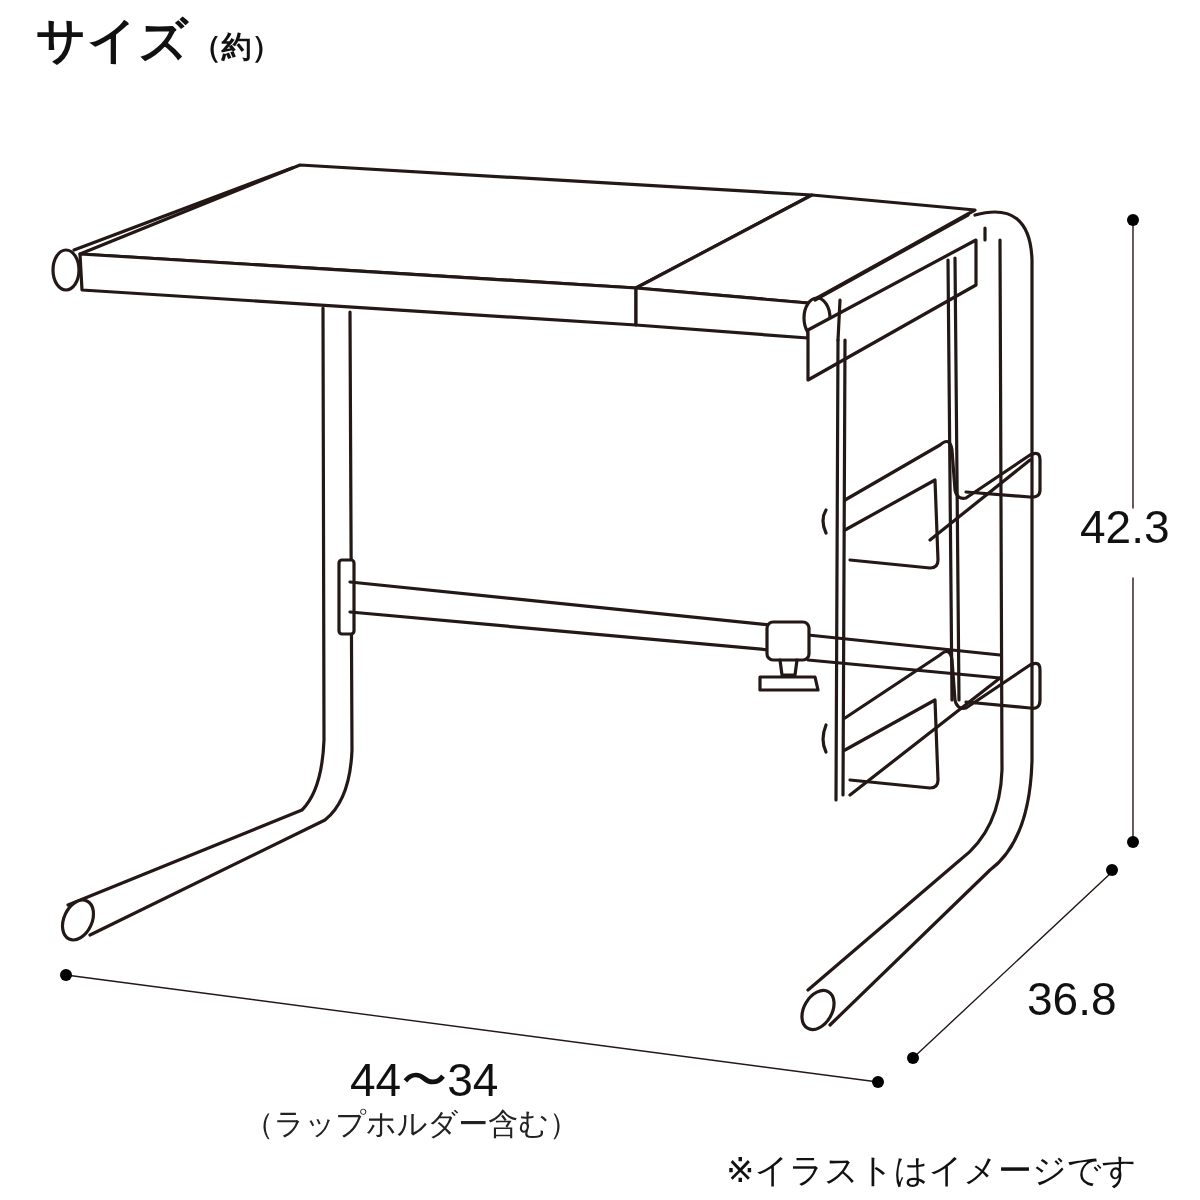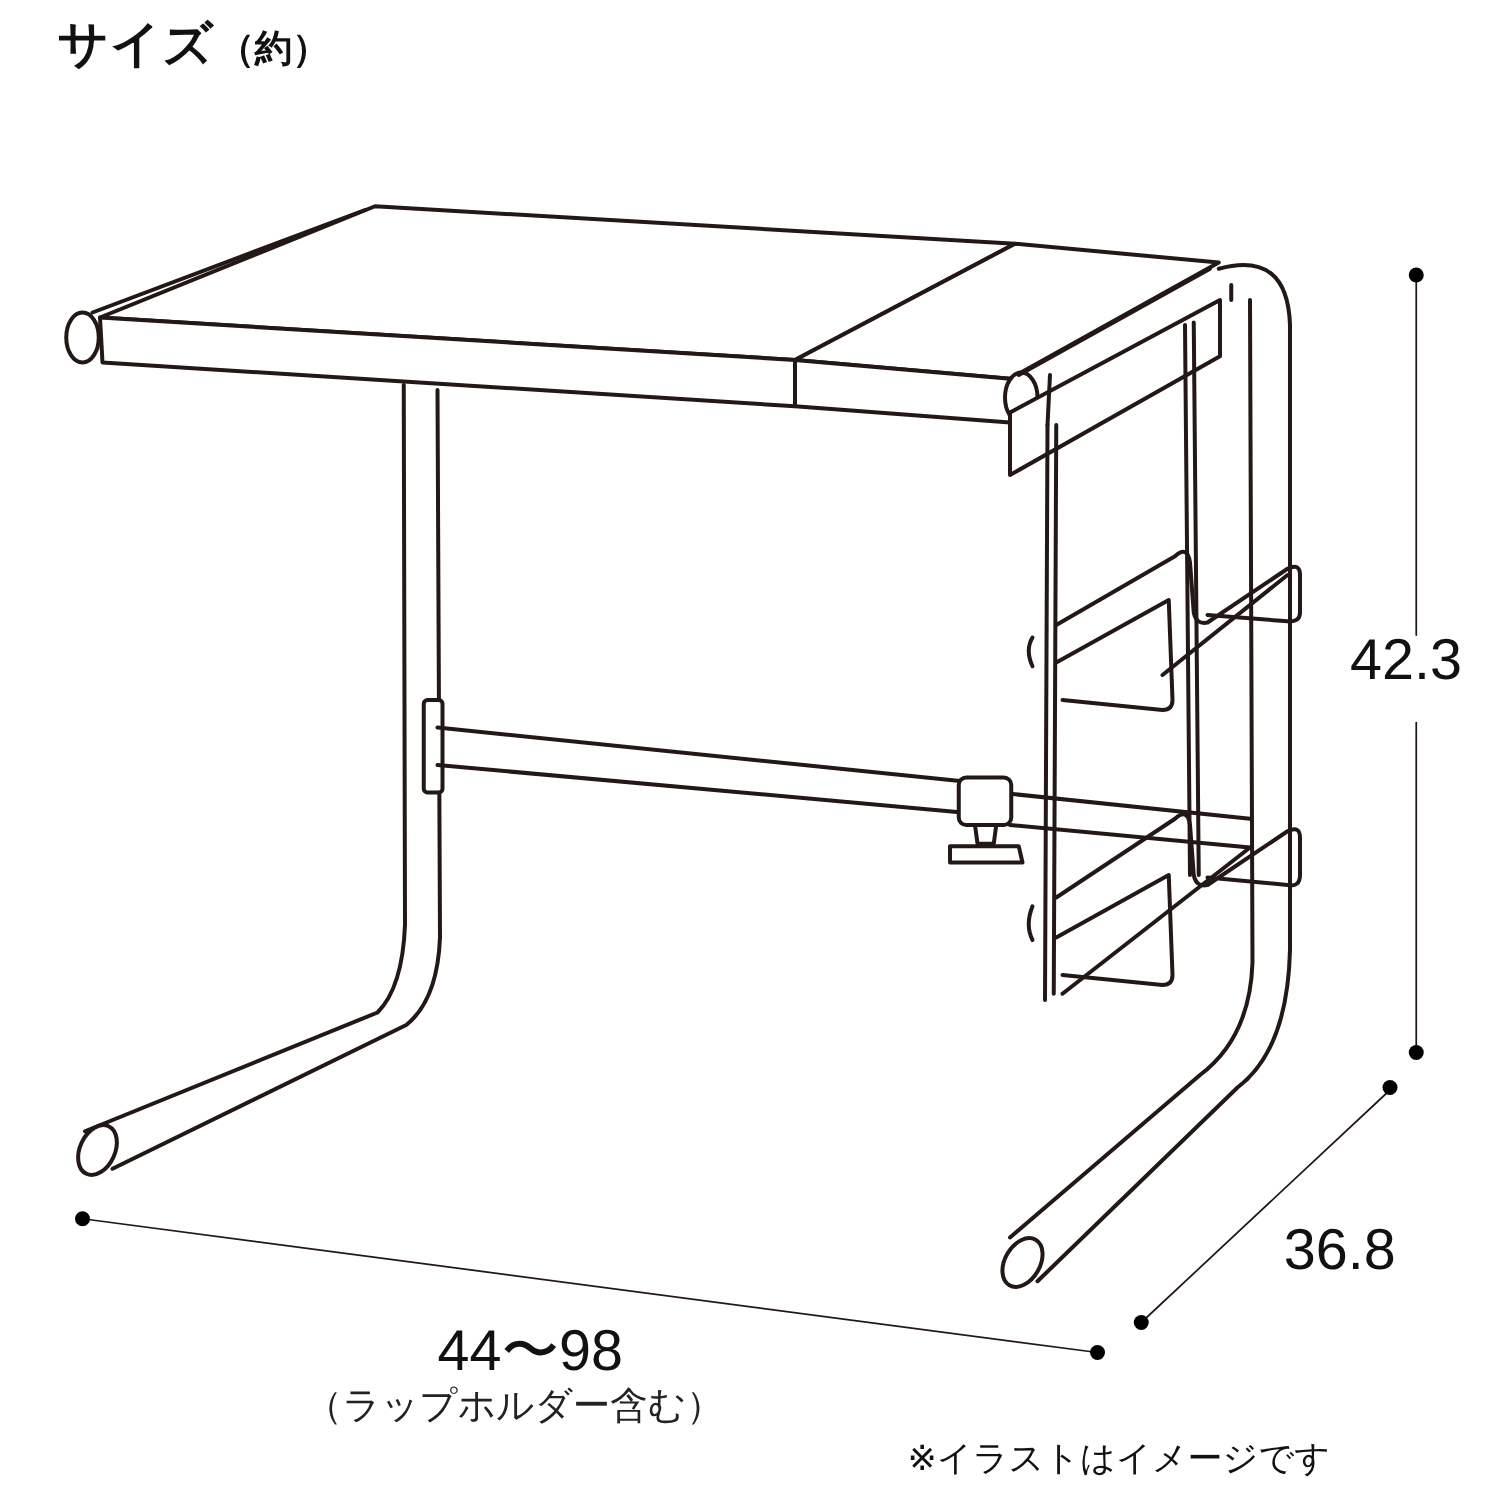--- a/index.html
+++ b/index.html
@@ -1,27 +1,27 @@
 <!DOCTYPE html>
 <html><head>
   <meta charset="utf-8">
   <style>
     html, body { margin: 0; padding: 0; background: #ffffff; }
     body { width: 1200px; height: 1200px; position: relative; overflow: hidden; font-family: "DejaVu Sans", sans-serif; color: #111; }
     .title { position: absolute; left: 36px; top: 8px; white-space: nowrap; display: flex; align-items: baseline; }
-    .title-main { font-size: 40px; font-weight: bold; letter-spacing: 1px; margin-left: 10px; }
+    .title-main { font-size: 49px; font-weight: bold; letter-spacing: 1px; }
     .title-approx { font-size: 30px; font-weight: bold; margin-left: 2px; }
     .title-unit { font-size: 30px; font-weight: bold; margin-left: 14px; }
     svg.drawing { position: absolute; left: 0; top: 0; }
     .dim { position: absolute; font-family: "Liberation Sans", sans-serif; font-size: 46px; color: #111; white-space: nowrap; }
     .dim-height { left: 1080px; top: 500px; }
     .dim-depth { left: 1027px; top: 972px; }
     .dim-width { left: 350px; top: 1050px; }
     .dim-width-note { position: absolute; left: 244px; top: 1104px; font-size: 30px; color: #222; white-space: nowrap; font-family: Liberation Serif, serif; }
-    .footnote { position: absolute; left: 726px; top: 1148px; font-size: 28px; color: #111; white-space: nowrap; font-family: "DejaVu Sans", sans-serif; }
+    .footnote { position: absolute; left: 726px; top: 1148px; font-size: 34px; color: #111; white-space: nowrap; font-family: "DejaVu Sans", sans-serif; }
   </style>
 </head>
 <body>
 
 <div class="title">
   <span class="title-main">サイズ</span>
   <span class="title-approx">（約）</span>
 </div>
 
 <svg class="drawing" width="1200" height="1200" viewBox="0 0 1200 1200" fill="none" stroke="#231815" stroke-width="3.2" stroke-linejoin="round" stroke-linecap="round">
@@ -99,15 +99,15 @@
     <circle cx="1133" cy="842" r="6"></circle>
     <circle cx="66" cy="975" r="6"></circle>
     <circle cx="878" cy="1082" r="6"></circle>
     <circle cx="913" cy="1058" r="6"></circle>
     <circle cx="1112" cy="870" r="6"></circle>
   </g>
 </svg>
 
 <div class="dim dim-height">42.3</div>
 <div class="dim dim-depth">36.8</div>
-<div class="dim dim-width">44〜98</div>
+<div class="dim dim-width">44〜34</div>
 <div class="dim-width-note">（ラップホルダー含む）</div>
 <div class="footnote">※イラストはイメージです</div>
 
 </body></html>

